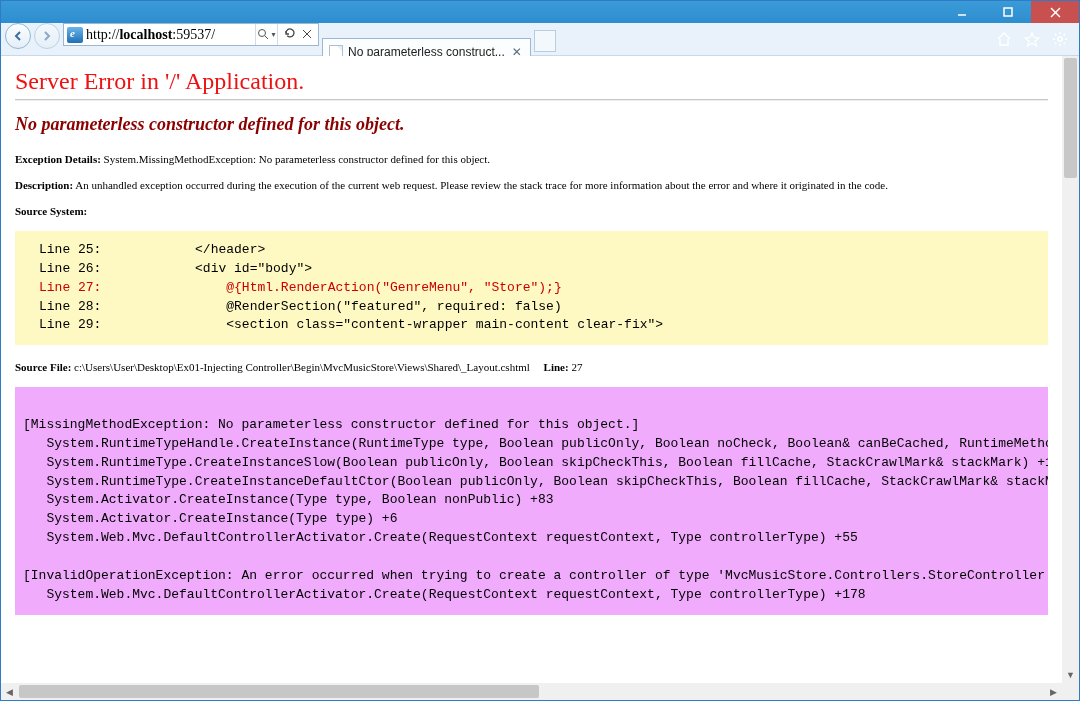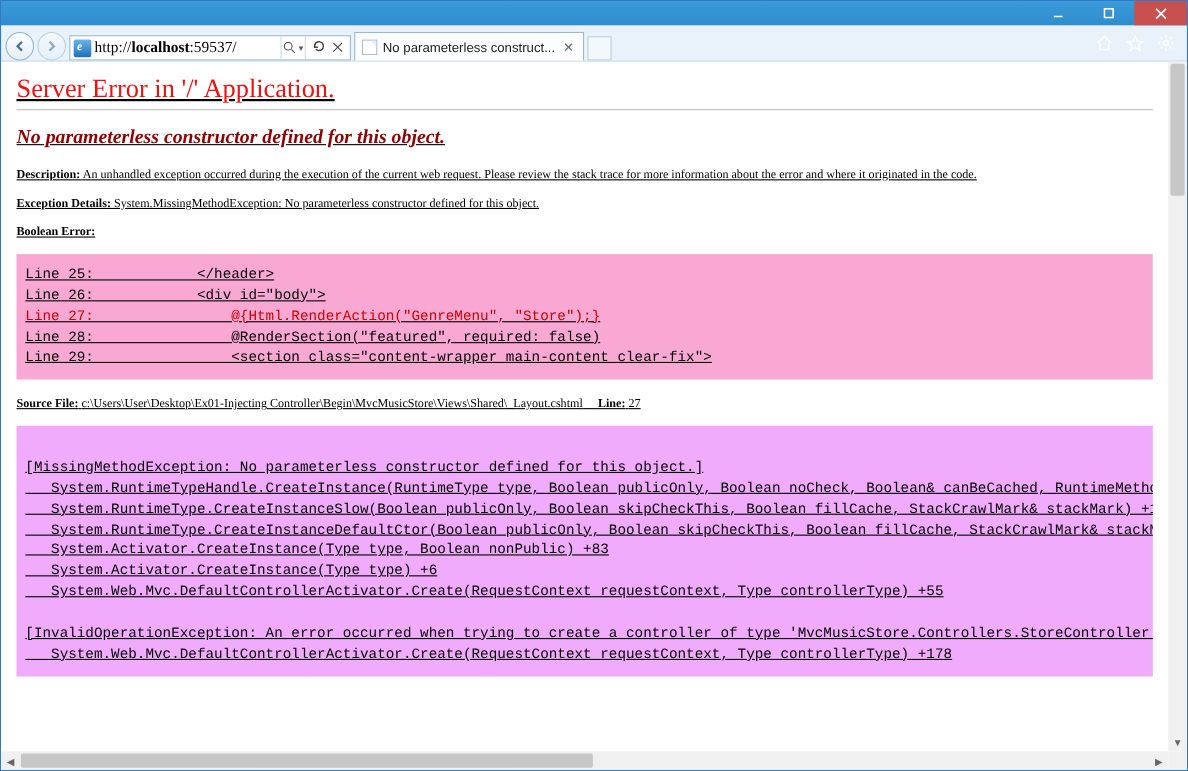--- a/index.html
+++ b/index.html
@@ -8,31 +8,31 @@
 
 .window { width:1080px; height:701px; border:1px solid #2e7cc7; background:#fff; display:flex; flex-direction:column; }
 
 
 .titlebar { height:22px; background:linear-gradient(#3a9bd8,#2e8dcf); display:flex; justify-content:flex-end; align-items:stretch; }
 .winbtn { width:46px; display:flex; align-items:center; justify-content:center; color:#fff; font-size:12px; }
 .winbtn.close { background:#c8504f; width:48px; }
 .winbtn svg { stroke:#fff; stroke-width:1.5; fill:none; }
 
 
-.toolbar { height:33px; background:#e9f2fa; border-bottom:1px solid #c5d9ea; display:flex; align-items:flex-end; padding:0 4px; gap:3px; }
+.toolbar { height:33px; background:#e9f2fa; border-bottom:1px solid #c5d9ea; display:flex; align-items:flex-start; padding:0 4px; gap:3px; }
 .navcircle { width:26px; height:26px; border:1px solid #8fb7d6; border-radius:50%; display:flex; align-items:center; justify-content:center; background:linear-gradient(#fdfefe,#e4eef7); }
 .navcircle svg { stroke:#3d6ea0; stroke-width:2; fill:none; }
 .addrbox { flex:0 0 256px; height:23px; border:1px solid #9ab8d3; background:#fff; display:flex; align-items:center; position:relative; }
 .addrbox .ieicon { width:16px; height:16px; margin:0 3px; background:linear-gradient(#6ab5e9,#1e6fb5); border-radius:2px; position:relative; }
 .addrbox .ieicon::after { content:"e"; color:#fff; font:italic bold 11px Georgia; position:absolute; left:3px; top:0; }
 .addrbox .url { font:14px "Segoe UI"; white-space:nowrap; overflow:hidden; flex:1; }
 .addrbox .url .bold { font-weight:600; }
 .addrbox .searchbtn { width:22px; display:flex; align-items:center; justify-content:center; border-left:1px solid #d0dde8; height:100%; }
 .addrbox .tools { display:flex; align-items:center; gap:6px; padding:0 6px; border-left:1px solid #d0dde8; height:100%; color:#4a4a4a; font-size:12px; }
-.tab { height:26px; min-width:198px; border:1px solid #9ab8d3; border-bottom:none; background:#fcfdfe; display:flex; align-items:center; padding:0 6px; gap:5px; font-size:12px; color:#222; margin-top:1px; }
+.tab { height:26px; min-width:198px; border:1px solid #9ab8d3; border-bottom:none; background:#fcfdfe; display:flex; align-items:center; padding:0 6px; gap:5px; font-size:12px; color:#222; margin-top:15px; }
 .tab .pageicon { width:14px; height:14px; border:1px solid #b0c0d0; background:#fff; position:relative; }
 .tab .pageicon::after { content:""; position:absolute; right:0; top:0; border-style:solid; border-width:0 5px 5px 0; border-color:transparent #e4eef7 transparent transparent; }
 .tab .x { margin-left:auto; color:#5b6a78; font-size:12px; padding:0 2px; }
 .newtab { width:22px; height:22px; border:1px solid #b7cde0; background:#f3f8fc; margin-top:7px; }
 .toolspacer { flex:1; }
 .rightset { display:flex; gap:10px; color:#fff; align-items:center; padding-right:8px; height:100%; background:#2e8dcf00; }
 .rightset div { width:18px; height:18px; display:flex; align-items:center; justify-content:center;}
 .rightset svg { stroke:#d9ecfb; stroke-width:1.5; fill:none; }
 
 
@@ -44,28 +44,28 @@
 .vscroll .thumb { position:absolute; left:2px; right:2px; top:2px; height:120px; background:#c7c7c7; border-radius:2px; }
 .vscroll .arrow { position:absolute; left:0; right:0; height:17px; display:flex; align-items:center; justify-content:center; color:#666; font-size:9px; }
 .vscroll .arrow.bot { bottom:0; }
 .hscroll { position:absolute; left:0; right:17px; bottom:0; height:17px; background:#f0f0f0; }
 .hscroll .thumb { position:absolute; top:2px; bottom:2px; left:18px; width:520px; background:#c7c7c7; border-radius:2px; }
 .hscroll .arrow { position:absolute; top:0; bottom:0; width:17px; display:flex; align-items:center; justify-content:center; color:#666; font-size:9px;}
 .hscroll .arrow.rt { right:0; }
 .corner { position:absolute; right:0; bottom:0; width:17px; height:17px; background:#f0f0f0; }
 
 
-.page { position:absolute; left:0; top:0; right:17px; bottom:17px; overflow:hidden; padding:12px 14px 0 14px; font-family:Verdana,Arial,sans-serif; color:#000;text-decoration:underline; }
+.page { position:absolute; left:0; top:0; right:17px; bottom:17px; overflow:hidden; padding:12px 14px 0 14px; font-family:Verdana,Arial,sans-serif; color:#000; }
 h1.err { font:normal 24px Verdana; color:#e11; letter-spacing:0; margin-bottom:4px;}
 hr.sep { border:none; border-top:1px solid #bcbcbc; background: none; height:0; margin:4px 0 14px 0; box-shadow:0 1px 0 #eee;}
 hr.sep { background:#c7c7c7; height:1px; border:0; margin:4px 0 14px 0;}
 h2.sub { font:italic bold 18px Verdana; color:#8b0000; margin-bottom:18px; }
 .kv { font:11px Verdana; margin-bottom:14px; }
 .kv b { font-weight:bold; }
-.codebox { background:#f9a8d4; border:0; padding:10px 8px; font:13px Consolas,"Courier New",monospace; white-space:pre; overflow:hidden; margin-bottom:12px; line-height:1.45;}
+.codebox { background:#fef9c3; border:0; padding:10px 24px; font:13px Consolas,"Courier New",monospace; white-space:pre; overflow:hidden; margin-bottom:12px; line-height:1.45;}
 .codebox .hl { color:#c00; }
 .srcfile { font:11px Verdana; margin-bottom:14px;margin-top:16px; }
 .srcfile b { font-weight:bold; }
 .stackbox { background:#f0abfc; padding:10px 8px; font:13px Consolas,"Courier New",monospace; white-space:pre; overflow:hidden; line-height:1.45;}
 </style>
 </head>
 <body>
 
 <div class="window">
 
@@ -154,30 +154,30 @@
     </div>
   </div>
 
   <div class="viewport">
     <div class="page">
       <h1 class="err">Server Error in '/' Application.</h1>
       <hr class="sep">
       <h2 class="sub">No parameterless constructor defined for this object.</h2>
 
       <p class="kv">
+        <b>Exception Details:</b>
+        <span>System.MissingMethodException: No parameterless constructor defined for this object.</span>
+      </p>
+
+      <p class="kv">
         <b>Description:</b>
         <span>An unhandled exception occurred during the execution of the current web request. Please review the stack trace for more information about the error and where it originated in the code.</span>
       </p>
 
-      <p class="kv">
-        <b>Exception Details:</b>
-        <span>System.MissingMethodException: No parameterless constructor defined for this object.</span>
-      </p>
-
-      <p class="kv"><b>Boolean Error:</b></p>
+      <p class="kv"><b>Source System:</b></p>
 
       <div class="codebox"><span>Line 25:            &lt;/header&gt;</span>
 <span>Line 26:            &lt;div id="body"&gt;</span>
 <span class="hl">Line 27:                @{Html.RenderAction("GenreMenu", "Store");}</span>
 <span>Line 28:                @RenderSection("featured", required: false)</span>
 <span>Line 29:                &lt;section class="content-wrapper main-content clear-fix"&gt;</span></div>
 
       <p class="srcfile">
         <b>Source File:</b>
         <span>c:\Users\User\Desktop\Ex01-Injecting Controller\Begin\MvcMusicStore\Views\Shared\_Layout.cshtml</span>

